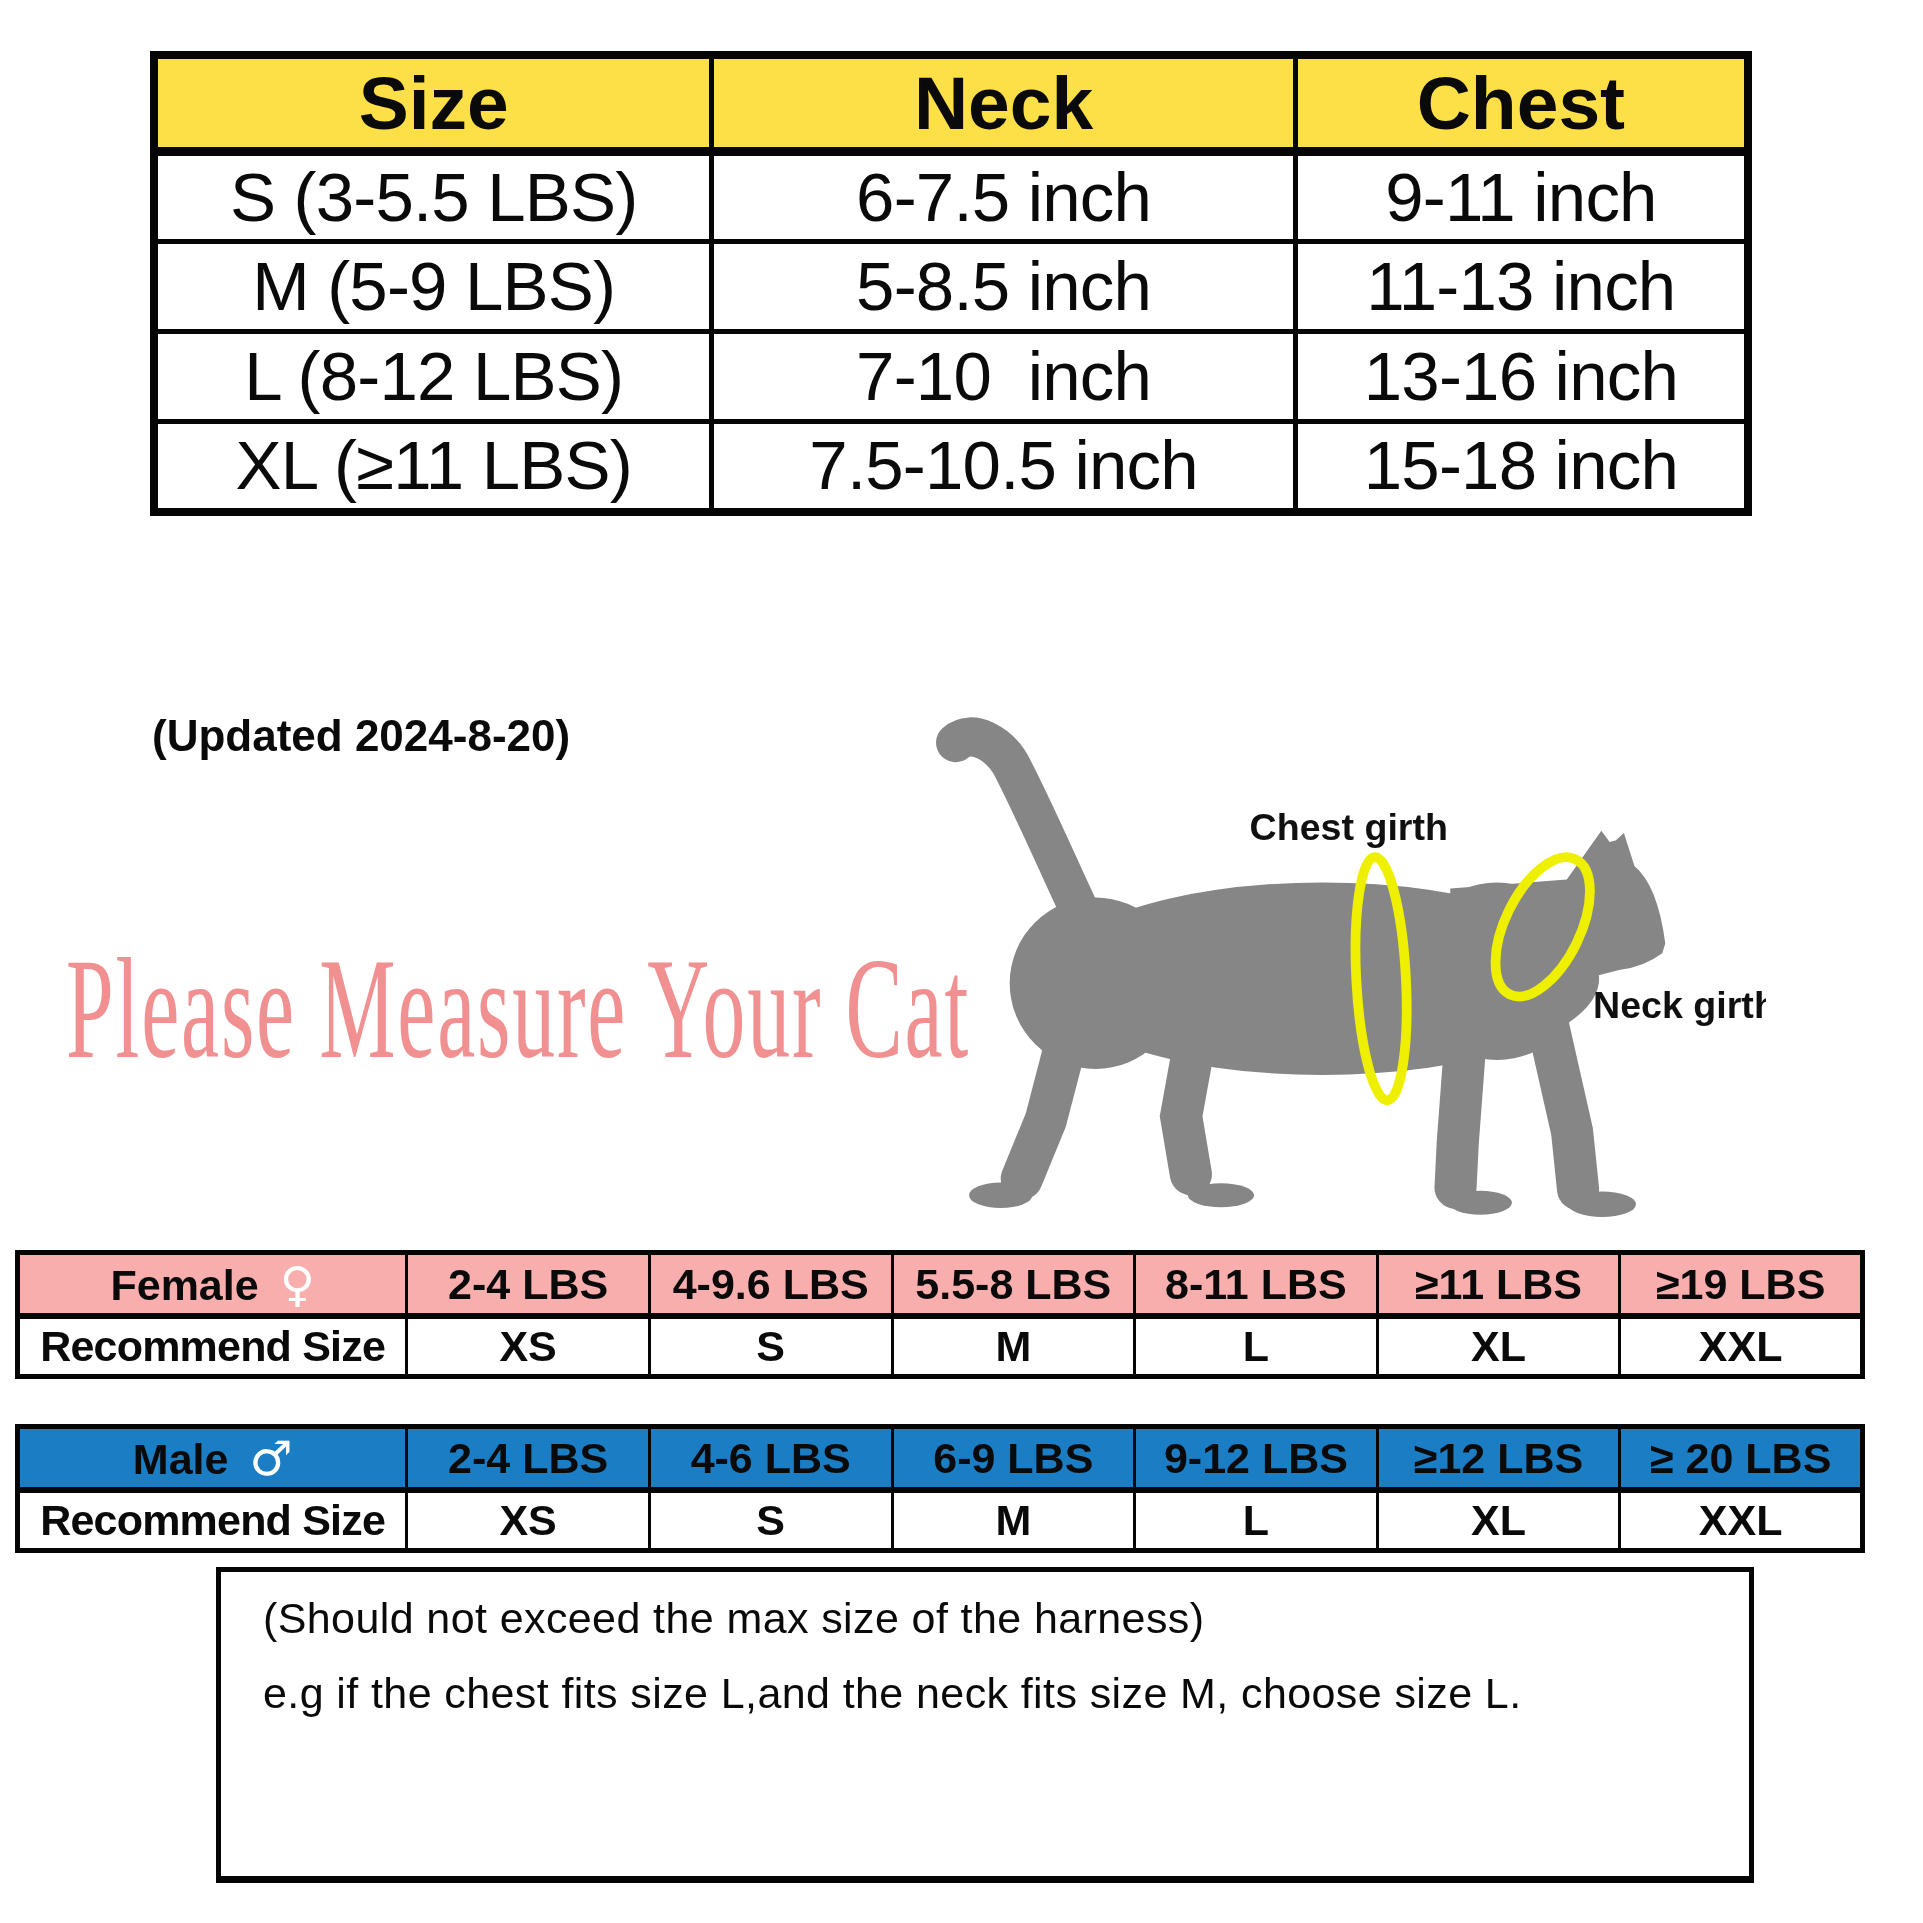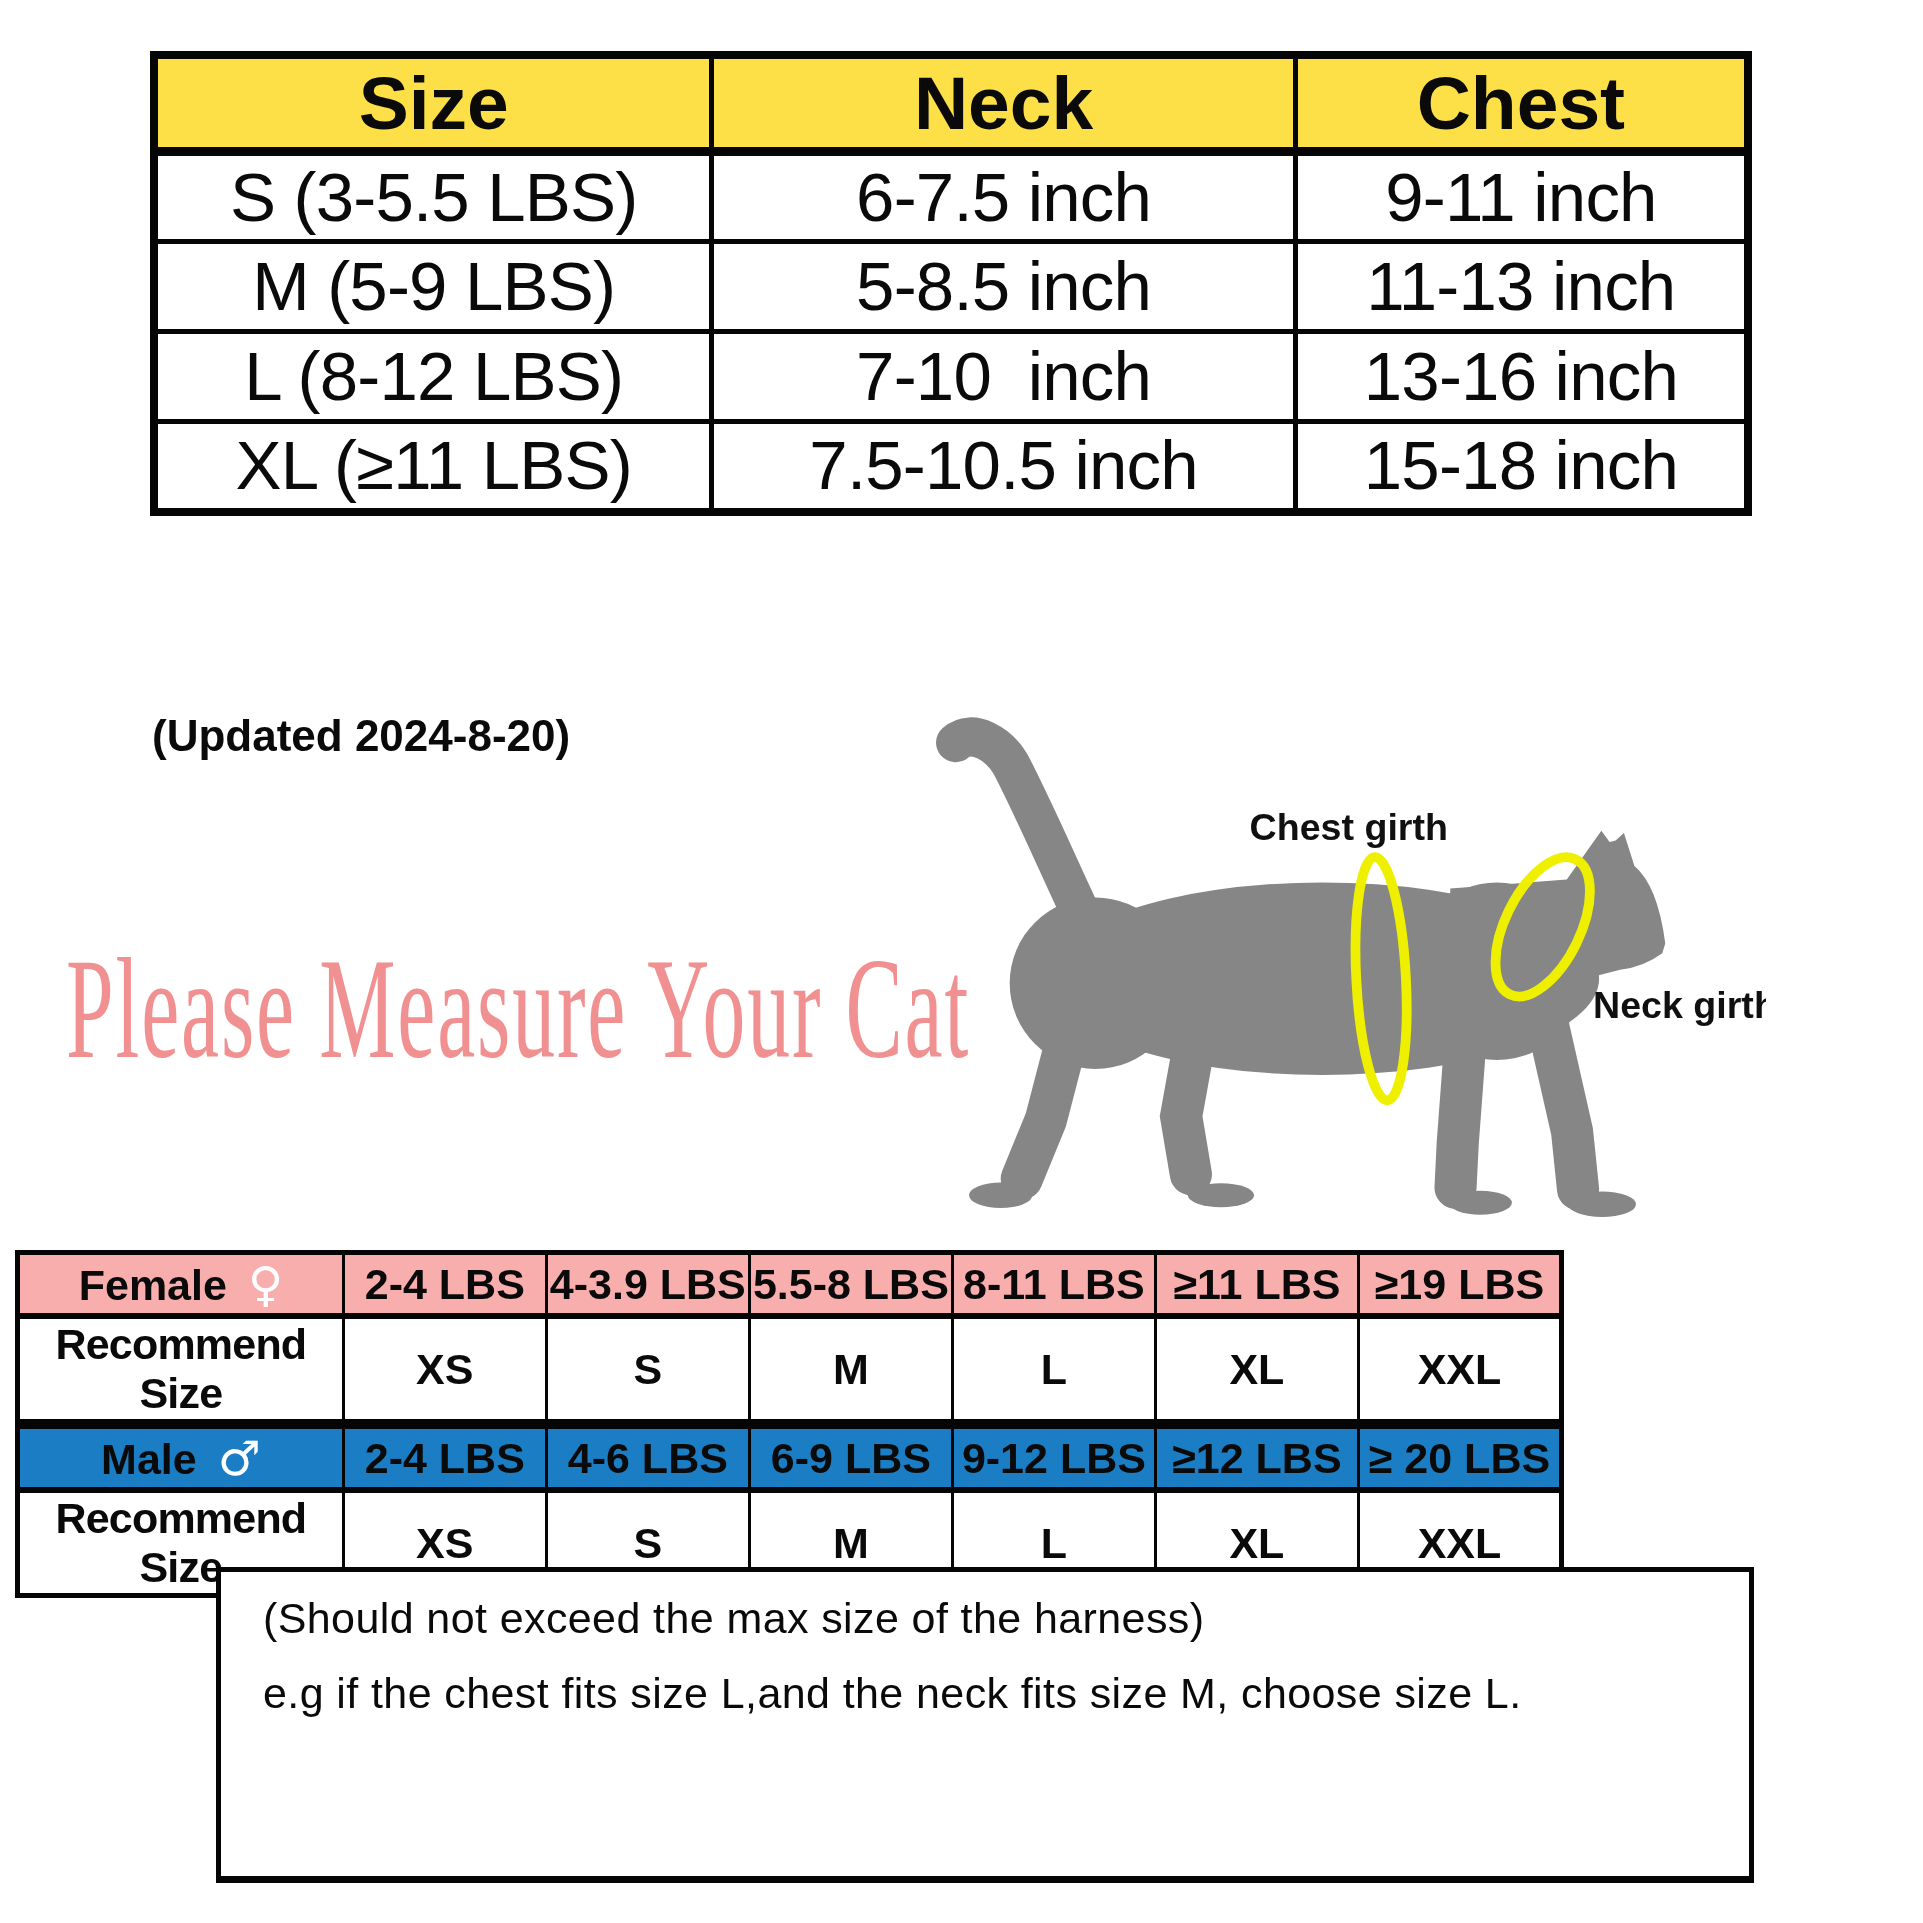--- a/index.html
+++ b/index.html
@@ -22,21 +22,21 @@
 
   
   #cat-svg{position:absolute;left:924px;top:699px;}
   .girth-label{font-family:"Liberation Sans","DejaVu Sans",sans-serif;font-size:50px;font-weight:600;fill:#101010;}
 
   .tagline{position:absolute;left:66px;top:938px;font-family:"Liberation Serif","DejaVu Serif",serif;
            font-size:143px;line-height:1;color:#f19090;white-space:nowrap;letter-spacing:3px;
            transform:scaleX(0.60);transform-origin:left top;}
 
   
-  .gender-table{position:absolute;left:15px;width:1549px;border-collapse:collapse;table-layout:fixed;
+  .gender-table{position:absolute;left:15px;width:1850px;border-collapse:collapse;table-layout:fixed;
                 text-align:center;}
   .gender-table th,.gender-table td{border:3.8px solid #050505;overflow:hidden;}
   .gender-table th{font-size:43px;font-weight:700;height:53px;border-top-width:5.3px;border-bottom-width:6px;}
   .gender-table td{font-size:43px;font-weight:700;height:53px;}
   .gender-table th:first-child,.gender-table td:first-child{border-left-width:5.3px;}
   .gender-table th:last-child,.gender-table td:last-child{border-right-width:5.3px;}
   .gender-table tbody tr td{border-bottom-width:5.3px;background:#ffffff;}
   #female-table{top:1250px;}
   #male-table{top:1424px;}
   #female-table thead th{background:#f9aeae;}
@@ -132,21 +132,21 @@
         <col style="width:13.15%">
         <col style="width:13.15%">
         <col style="width:13.15%">
       </colgroup>
     <thead>
       <tr>
         <th>
           <span>Female</span><span class="gender-symbol">♀</span>
         </th>
         <th>2-4 LBS</th>
-        <th>4-3.9 LBS</th>
+        <th>4-9.6 LBS</th>
         <th>5.5-8 LBS</th>
         <th>8-11 LBS</th>
         <th>≥11 LBS</th>
         <th>≥19 LBS</th>
       </tr>
     </thead>
     <tbody>
       <tr>
         <td class="row-label">Recommend Size</td>
         <td>XS</td>

